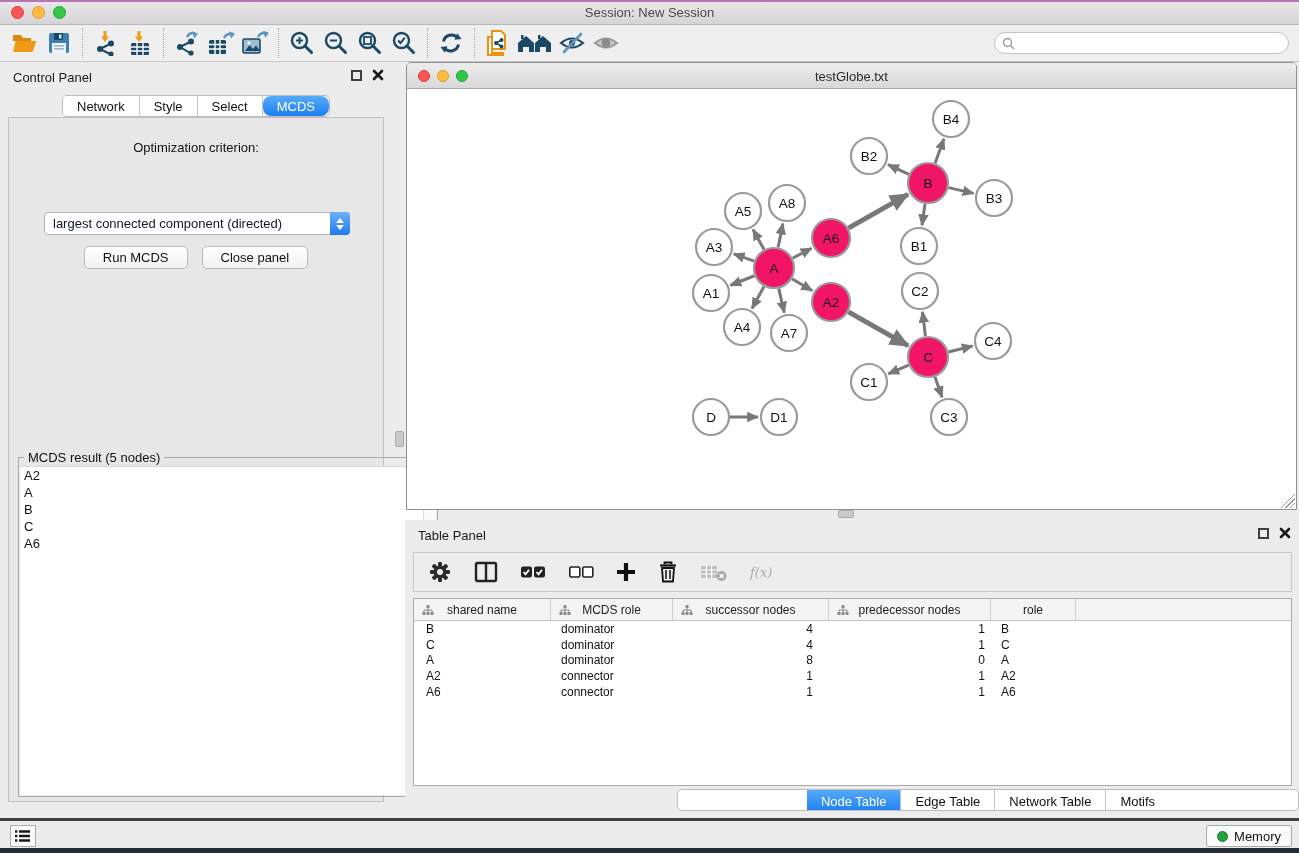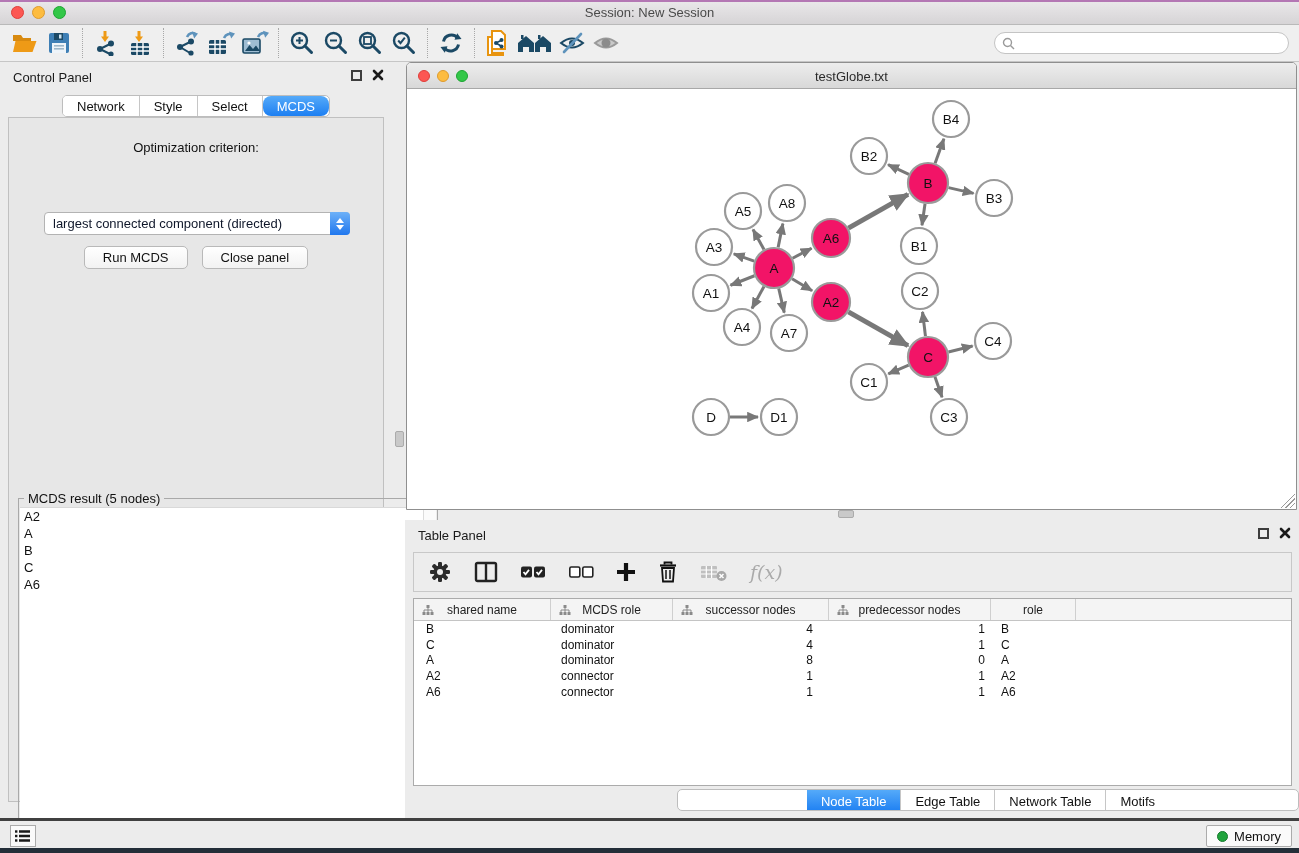--- a/index.html
+++ b/index.html
@@ -46,21 +46,21 @@
     border:1px solid #b3b3b3; border-radius:4px; display:flex; align-items:center; }
   .dropdown .dd-text { flex:1; font-size:13px; padding-left:8px; color:#0f172a; white-space:nowrap; overflow:hidden;}
   .dd-stepper { width:20px; height:23px; margin-right:-1px; border-radius:0 4px 4px 0;
     background:linear-gradient(#6db1f8,#2077ee); display:flex; flex-direction:column; align-items:center; justify-content:center; gap:2px;}
   .dd-stepper i { width:0;height:0;border-left:4px solid transparent;border-right:4px solid transparent; display:block;}
   .dd-up { border-bottom:5px solid #fff; }
   .dd-down { border-top:5px solid #fff; }
   .btn-row { position:absolute; left:0; right:0; top:128px; display:flex; justify-content:center; gap:14px; }
   .mac-btn { height:23px; background:linear-gradient(#ffffff,#f2f2f2); border:1px solid #b9b9b9; border-radius:5px;
     font-size:13px; color:#111; padding:0 18px; display:flex; align-items:center; cursor:default;}
-  .fieldset { position:absolute; left:9px; top:339px; width:420px; height:340px; border:1px solid #a9a9a9;margin-top:41px; }
+  .fieldset { position:absolute; left:9px; top:339px; width:420px; height:340px; border:1px solid #a9a9a9; }
   .fieldset .legend { position:absolute; left:5px; top:-8px; background:#e7e7e7; padding:0 4px; font-size:13px; color:#111; }
   .mcds-list { position:absolute; left:1px; top:8px; right:1px; bottom:1px; background:#fff; border-top:1px solid #d9d9d9; overflow:hidden;}
   .mcds-item { font-size:13px; color:#111; padding:1px 0 1px 4px; line-height:15px;}
   .mcds-scroll { position:absolute; right:0; top:0; bottom:0; width:13px; background:#fbfbfb; border-left:1px solid #dcdcdc; }
 
   
   .h-divider-handle { position:absolute; left:395px; top:431px; width:9px; height:16px; background:#c9c9c9; border:1px solid #ababab; border-radius:2px;}
   .v-divider-handle { position:absolute; left:838px; top:510px; width:16px; height:8px; background:#c9c9c9; border:1px solid #ababab; border-radius:2px;}
 
   
@@ -76,21 +76,21 @@
     background:
       linear-gradient(135deg, transparent 48%, #9a9a9a 48%, #9a9a9a 52%, transparent 52%) ,
       linear-gradient(135deg, transparent 64%, #9a9a9a 64%, #9a9a9a 68%, transparent 68%),
       linear-gradient(135deg, transparent 80%, #9a9a9a 80%, #9a9a9a 84%, transparent 84%);
   }
 
   
   .tpanel { position:absolute; left:405px; top:520px; width:894px; height:298px; background:#ececec; }
   .tp-toolbar { position:absolute; left:8px; top:32px; width:879px; height:40px; background:#ededed;
     border:1px solid #c8c8c8; display:flex; align-items:center; padding-left:14px; gap:22px;}
-  .fx { font-family:"DejaVu Serif", serif; font-style:italic; font-size:19px; color:#aaa; }
+  .fx { font-family:"DejaVu Serif", serif; font-style:italic; font-size:13px; color:#aaa; }
   .ttable { position:absolute; left:8px; top:78px; width:879px; height:188px; background:#fff; border:1px solid #ababab; overflow:hidden;}
   .thead { display:flex; height:22px; background:#f4f4f4; border-bottom:1px solid #c4c4c4; font-size:12px; color:#222;text-align:right;}
   .th { display:flex; align-items:center; justify-content:center; gap:5px; border-right:1px solid #cfcfcf; position:relative;}
   .th svg { position:absolute; left:8px; }
   .trow { display:flex; height:15.8px; font-size:12px; color:#111; align-items:center;}
   .td { overflow:hidden; white-space:nowrap; }
   .c0{width:137px;} .c1{width:122px;} .c2{width:156px;} .c3{width:162px;} .c4{width:85px;} .cf{flex:1; border-right:none!important;}
   .td.c0{padding-left:12px;} .td.c1{padding-left:10px;}
   .td.c2{text-align:right; padding-right:16px;} .td.c3{text-align:right; padding-right:6px;} .td.c4{padding-left:10px;}
   .tp-tabs { position:absolute; left:0; right:0; top:271px; display:flex; justify-content:center; }

